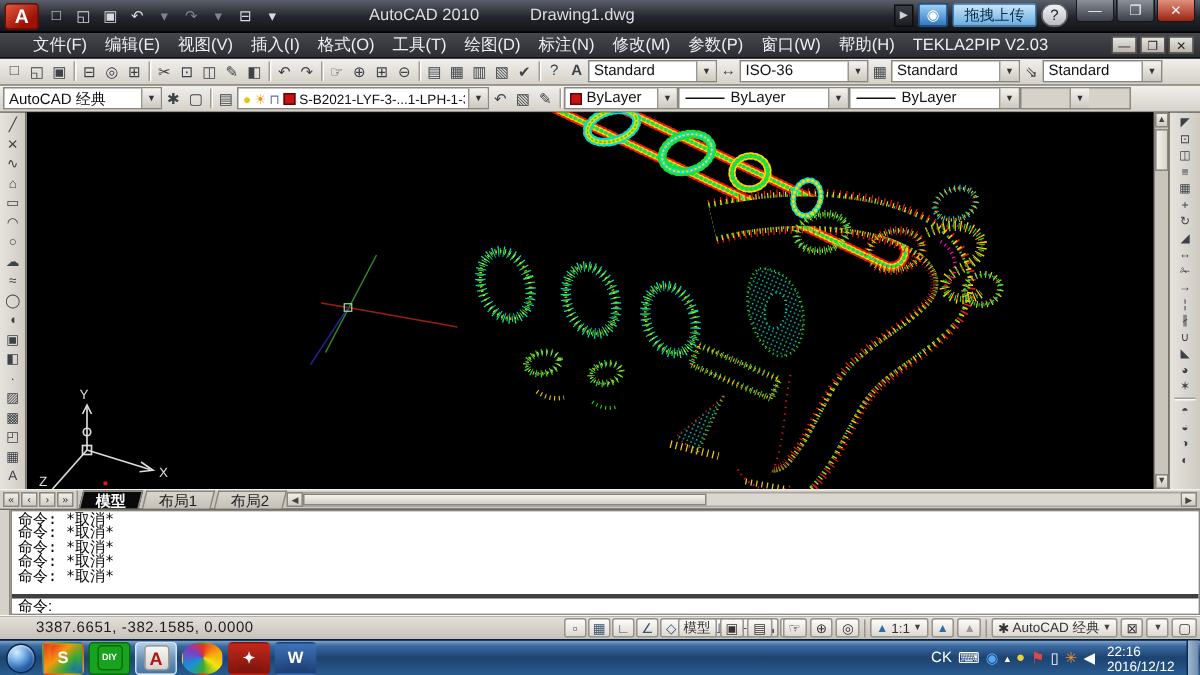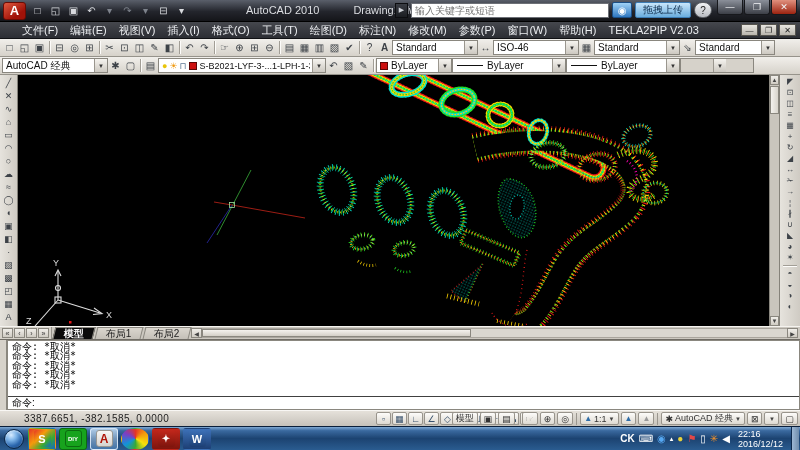--- a/index.html
+++ b/index.html
@@ -70,21 +70,21 @@
   .hscroll { flex:1; display:flex; align-items:center; margin:1px 2px; }
   .harrow { width:11px; height:10px; font-size:6px; color:#444; background:linear-gradient(#f0eee9,#cfcbc3); border:1px solid #8a877f; display:flex; align-items:center; justify-content:center;}
   .htrack { flex:1; height:10px; background:#dad7d0; border:1px solid #a9a59d; border-left:none; border-right:none; position:relative;}
   .hthumb { position:absolute; left:0; top:0; width:46%; height:100%; background:linear-gradient(#f4f2ee,#d3cfc7); border:1px solid #8a877f; }
 
   
   .cmd { height:71px; background:#d6d2ca; display:flex; border-top:1px solid #6f6c65; }
   .cmd-grip { width:7px; background:linear-gradient(90deg,#e8e5df,#bob8b0,#b6b2aa); border-right:1px solid #8a877f; }
   .cmd-body { flex:1; display:flex; flex-direction:column; border:1px solid #8a877f; }
   .cmd-hist { flex:1; background:#fff; font-family:"DejaVu Sans Mono","Liberation Mono",monospace; font-size:10px; line-height:9.4px; color:#000; padding:1px 0 0 4px; overflow:hidden;}
-  .cmd-prompt { height:13px; background:#fff; border-top:1px solid #404040; font-family:Liberation Sans, sans-serif; font-size:10px; color:#000; padding-left:4px; display:flex; align-items:center;}
+  .cmd-prompt { height:13px; background:#fff; border-top:3px solid #404040; font-family:Liberation Sans, sans-serif; font-size:10px; color:#000; padding-left:4px; display:flex; align-items:center;}
 
   
   .status { height:16px; background:linear-gradient(#e5e1da,#c6c2ba); display:flex; align-items:center; position:relative; font-size:10px; color:#1d1d1d; border-top:1px solid #f8f7f4;}
   .coords { padding-left:24px; letter-spacing:0.4px; }
   .toggles { position:absolute; left:376px; display:flex; gap:1px; }
   .stgl { width:15px; height:13px; background:linear-gradient(#fdfcfa,#ddd9d1); border:1px solid #98948c; border-radius:2px; color:#3a536e; font-size:9px; display:flex; align-items:center; justify-content:center;}
   .sright { position:absolute; right:2px; display:flex; align-items:center; gap:2px; }
   .sbtn2 { height:13px; min-width:15px; padding:0 3px; background:linear-gradient(#fdfcfa,#ddd9d1); border:1px solid #98948c; border-radius:2px; font-size:9px; color:#333; display:flex; align-items:center; justify-content:center; gap:2px;}
   .ssep { width:1px; height:12px; background:#9a968e; margin:0 1px; }
   .tri { color:#2e6da8; font-size:8px; }
@@ -97,21 +97,21 @@
   .tapp.active { background:linear-gradient(rgba(210,232,250,.75),rgba(100,150,200,.45)); border:1px solid rgba(235,245,255,.8); }
   .ticon { width:17px; height:17px; border-radius:3px; display:flex; align-items:center; justify-content:center; font-weight:bold; color:#fff; }
   .i-sogou { background:linear-gradient(135deg,#e63326,#f59a0c 38%,#39a935 70%,#1166cc); font-size:11px;}
   .i-diy { background:#17a31d; border:1px solid #0c6b10; font-size:6px; letter-spacing:0; }
   .i-acad { background:linear-gradient(#f6f6f4,#d5d3cf); border:1px solid #9a9892; color:#b01408; font-size:12px;}
   .i-wheel { border-radius:50%; background:conic-gradient(#e63326,#f59a0c,#f5e20c,#39a935,#1492d8,#7b3fc4,#e63326); }
   .i-red { background:linear-gradient(#c2271b,#7e150d); font-size:10px; }
   .i-word { background:linear-gradient(#3d71b8,#1d3f74); font-size:11px; }
   .tray { position:absolute; right:0; top:0; bottom:0; display:flex; align-items:center; gap:4px; padding-right:1px; }
   .tr-it { font-size:10px; color:#fff; display:flex; align-items:center; }
-  .tr-text{ font-weight:bold; } .tr-white{} .tr-white-sm{font-size:7px;} .tr-blue{color:#56a8f2;} .tr-yellow{color:#e8d23a;} .tr-red{color:#e04848;} .tr-orange{color:#f0922c;}
+  .tr-text{ font-weight:normal; } .tr-white{} .tr-white-sm{font-size:7px;} .tr-blue{color:#56a8f2;} .tr-yellow{color:#e8d23a;} .tr-red{color:#e04848;} .tr-orange{color:#f0922c;}
   .clock { text-align:left; color:#fff; font-size:9px; line-height:10px; padding:0 4px; }
   .showdesk { width:8px; height:24px; background:linear-gradient(90deg,#9db8d4,#6f8cab); border-left:1px solid #0e2a4d; }
 </style>
 </head>
 <body>
 
 <div class="titlebar">
   <div class="acad-logo">A</div>
   <div class="qat">
 
@@ -124,21 +124,20 @@
       <span class="qbtn dim">▾</span>
       <span class="qbtn">⊟</span>
       <span class="qbtn">▾</span>
     </div>
   <div class="title-text">
     <span>AutoCAD 2010</span>
     <span>Drawing1.dwg</span>
   </div>
   <div class="tsearch">
     <span class="sarrow">▶</span>
-    <input class="sinput" placeholder="输入关键字或短语" style="">
     <span class="comm-btn">◉</span>
     <span class="upload-btn">拖拽上传</span>
     <span class="help-btn">?</span>
   </div>
   <div class="winbtns">
     <span class="wbtn">—</span>
     <span class="wbtn">❐</span>
     <span class="wbtn close">✕</span>
   </div>
 </div>
@@ -200,21 +199,21 @@
       <span class="tbtn sep"></span>
       <span class="tbtn">?</span>
     </div>
   <span class="tbtn" style="font-weight:bold">A</span>
   <div class="combo" style="width:86px">
     <span class="ctext">Standard</span>
       <span class="arr"></span>
   </div>
   <span class="tbtn">↔</span>
   <div class="combo" style="width:86px">
-    <span class="ctext">ISO-46</span>
+    <span class="ctext">ISO-36</span>
       <span class="arr"></span>
   </div>
   <span class="tbtn">▦</span>
   <div class="combo" style="width:86px">
     <span class="ctext">Standard</span>
       <span class="arr"></span>
   </div>
   <span class="tbtn">⇘</span>
   <div class="combo" style="width:80px">
     <span class="ctext">Standard</span>

